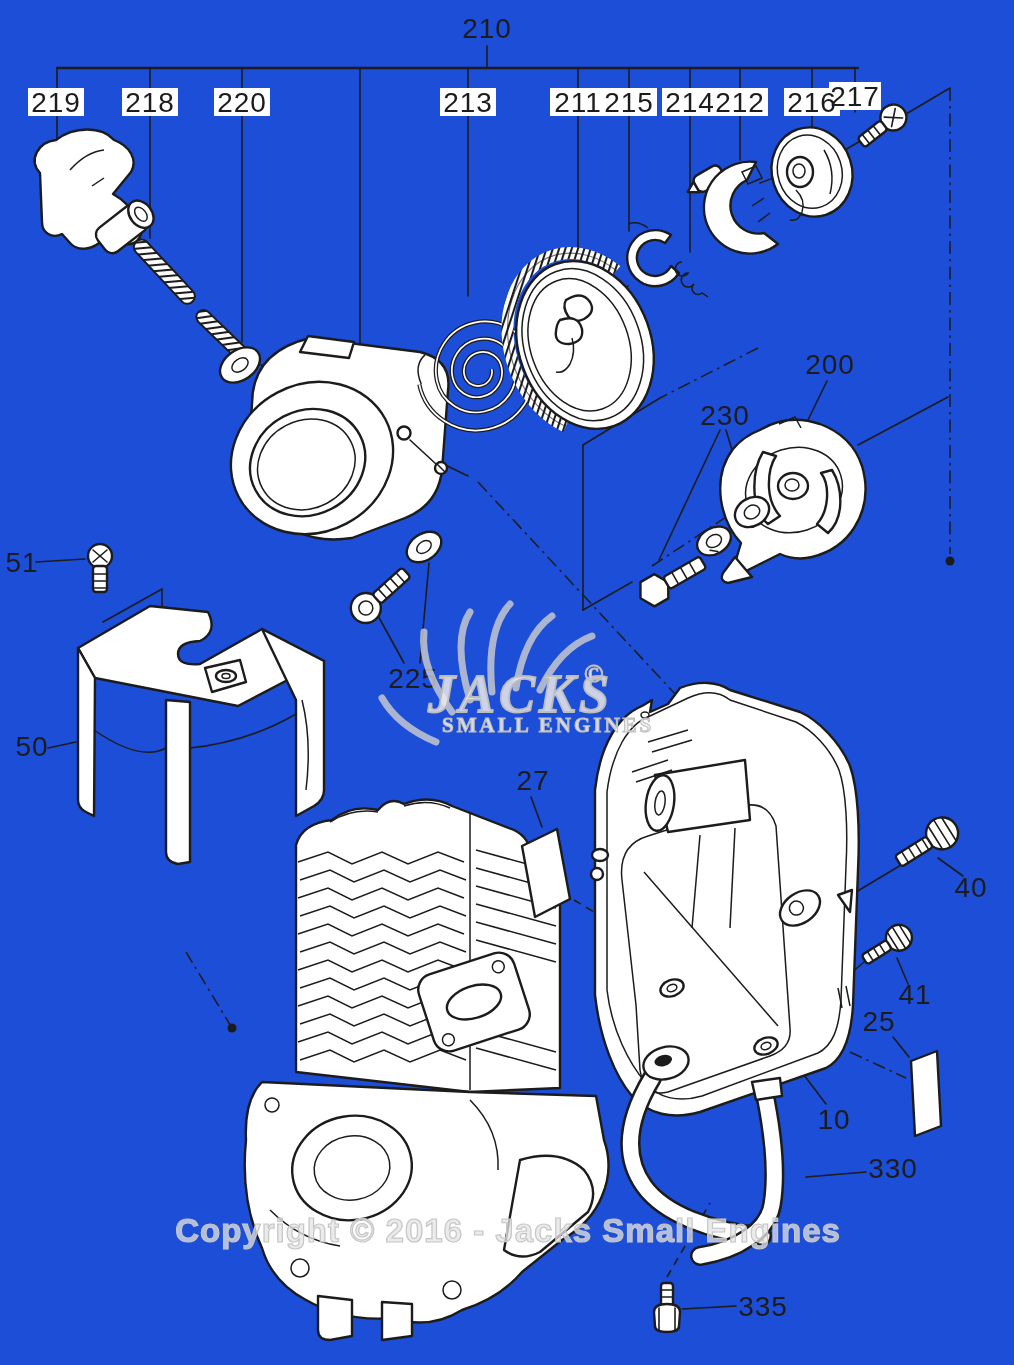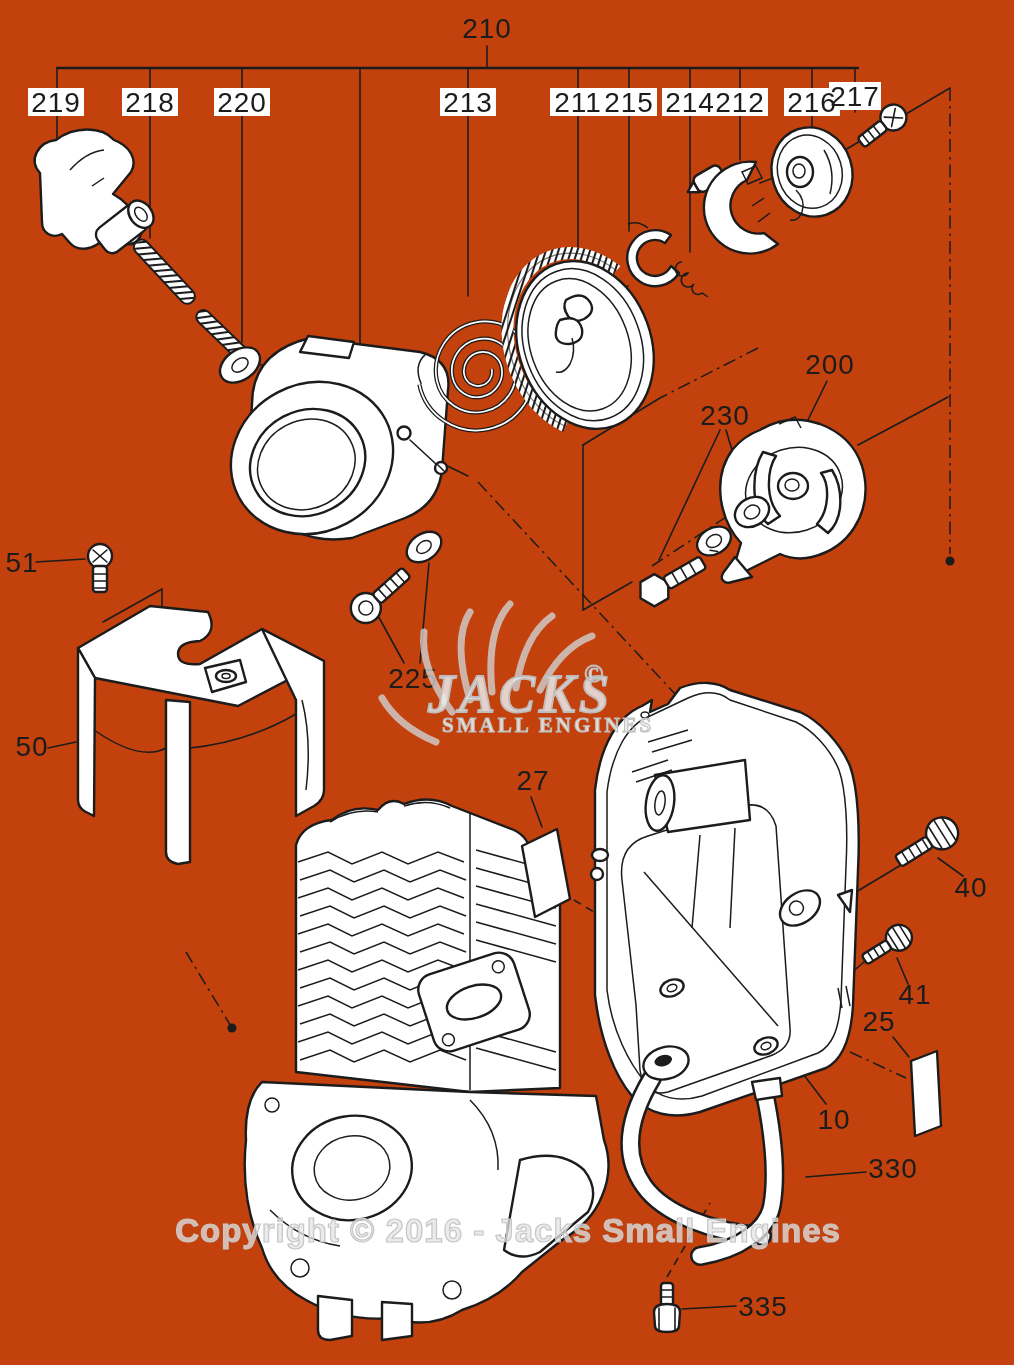--- a/index.html
+++ b/index.html
@@ -1,16 +1,16 @@
 <!DOCTYPE html>
 <html><head>
 <meta charset="utf-8">
 <style>
   html,body{margin:0;padding:0;background:#ffffff;}
-  .stage{position:relative;width:1014px;height:1365px;background:#c2410c;overflow:hidden;
+  .stage{position:relative;width:1014px;height:1365px;background:#1d4ed8;overflow:hidden;
          font-family:"Liberation Sans", sans-serif;}
   svg{display:block;}
   .ln{stroke:#1c1c1c;stroke-width:2.4;fill:none;stroke-linecap:round;stroke-linejoin:round;}
   .lnth{stroke:#1c1c1c;stroke-width:1.6;fill:none;stroke-linecap:round;}
   .pt{stroke:#1c1c1c;stroke-width:2.4;fill:#ffffff;stroke-linejoin:round;}
   .ptth{stroke:#1c1c1c;stroke-width:1.5;fill:none;}
   .dd{stroke:#1c1c1c;stroke-width:1.5;fill:none;stroke-dasharray:13 5 2.5 5;}
   .dsh{stroke:#1c1c1c;stroke-width:1.6;fill:none;stroke-dasharray:8 6;}
   .plabel{font:400 28px "Liberation Sans", sans-serif;fill:#1c1c1c;letter-spacing:1px;}
   .wm-big{font:italic 700 54px "Liberation Serif", serif;fill:rgba(235,235,235,0.85);

